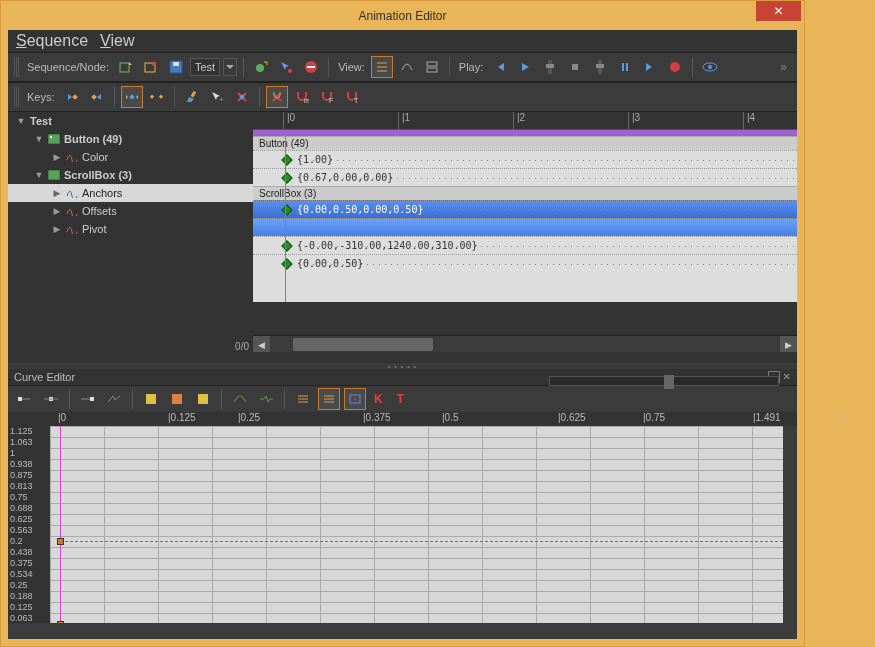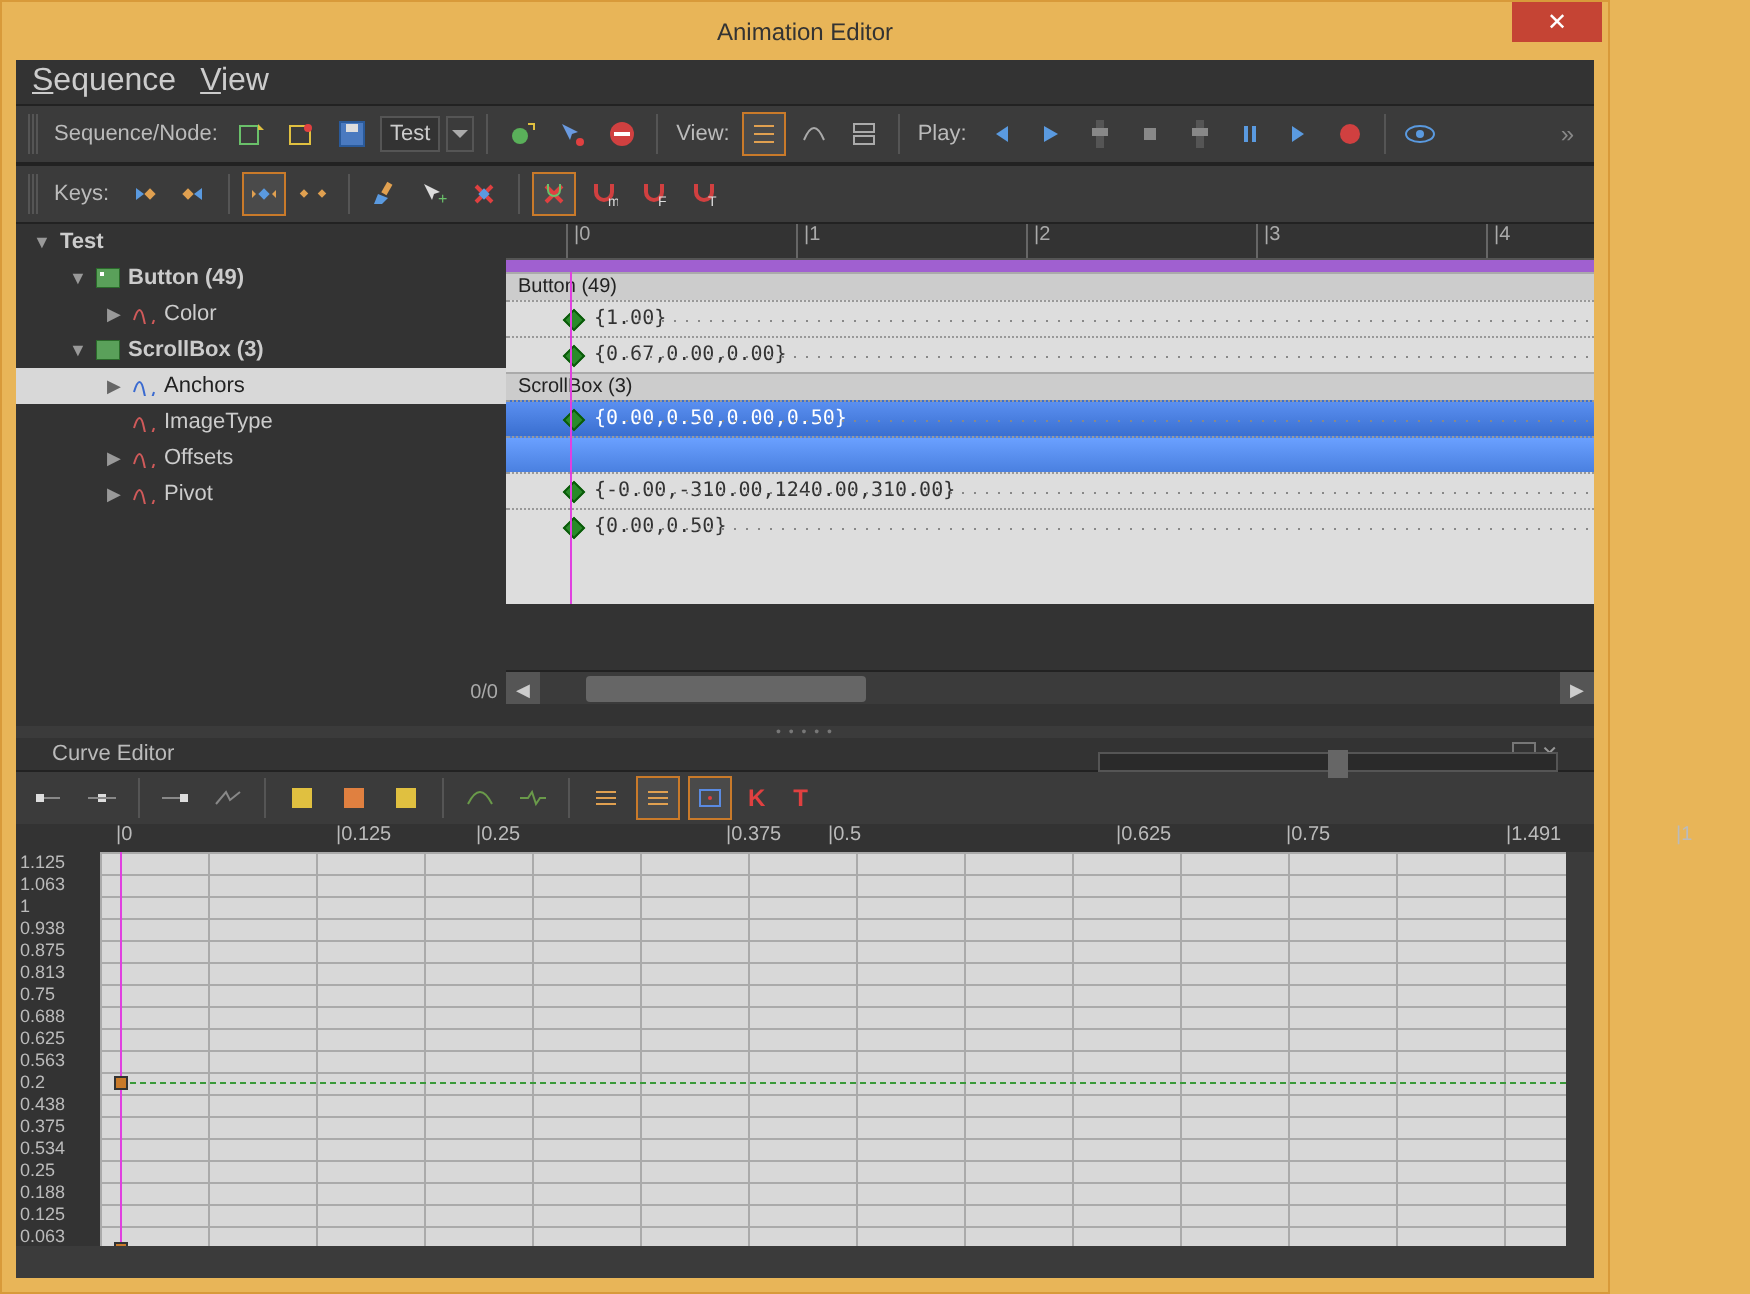--- a/index.html
+++ b/index.html
@@ -39,21 +39,21 @@
 .key-label { position: absolute; left: 44px; color: #333; font-size: 10px; font-family: monospace; }
 .track.selected .key-label { color: #fff; }
 .track-ticks { position: absolute; left: 60px; right: 0; top: 50%; height: 1px; background: repeating-linear-gradient(to right, #888 0 1px, transparent 1px 6px); }
 .playhead { position: absolute; left: 32px; top: 0; bottom: 0; width: 1px; background: #e040e0; z-index: 5; }
 .hscroll { height: 17px; background: #3b3b3b; border-top: 1px solid #222; position: relative; }
 .hscroll-btn { position: absolute; top: 0; width: 17px; height: 17px; background: #555; color: #ccc; font-size: 9px; display: flex; align-items: center; justify-content: center; cursor: pointer; }
 .hscroll-thumb { position: absolute; left: 40px; top: 2px; width: 140px; height: 13px; background: #666; border-radius: 2px; cursor: pointer; }
 .splitter { position: absolute; left: 0; right: 0; top: 333px; height: 6px; background: #3b3b3b; cursor: ns-resize; display: flex; align-items: center; justify-content: center; }
 .splitter-grip { color: #777; font-size: 7px; letter-spacing: 1px; }
 .curve-panel { position: absolute; left: 0; right: 0; top: 339px; bottom: 0; background: #333; }
-.curve-header { height: 17px; background: #333; border-bottom: 1px solid #222; display: flex; align-items: center; padding: 0 18px; color: #bbb; font-size: 11px; justify-content: space-between; }
+.curve-header { height: 17px; background: #333; border-bottom: 1px solid #222; display: flex; align-items: center; padding: 0 6px; color: #bbb; font-size: 11px; justify-content: space-between; }
 .curve-toolbar { height: 26px; background: #3b3b3b; display: flex; align-items: center; padding: 0 6px; gap: 4px; }
 .curve-area { position: absolute; top: 43px; left: 0; right: 0; bottom: 16px; background: #d8d8d8; }
 .curve-ruler { height: 14px; background: #333; color: #bbb; font-size: 10px; position: relative; }
 .curve-ruler span { position: absolute; top: 0; }
 .curve-grid { position: absolute; top: 14px; left: 42px; right: 14px; bottom: 0; background: #d8d8d8; }
 .curve-grid::before { content: ""; position: absolute; inset: 0; background-image: repeating-linear-gradient(to right, #aaa 0 1px, transparent 1px 54px), repeating-linear-gradient(to bottom, #aaa 0 1px, transparent 1px 11px); }
 .curve-ylabels { position: absolute; top: 14px; left: 0; width: 42px; bottom: 0; background: #333; color: #bbb; font-size: 9px; }
 .curve-ylabels div { height: 11px; padding-left: 2px; line-height: 11px; }
 .curve-playhead { position: absolute; left: 10px; top: 0; bottom: 0; width: 1px; background: #e040e0; }
 .curve-key { position: absolute; width: 7px; height: 7px; background: #c97a2a; border: 1px solid #333; }
@@ -310,28 +310,20 @@
             <span>ScrollBox (3)</span>
           </div>
         <div class="tree-row selected" style="padding-left:44px">
             <span class="expander" style="color:#666">▶</span>
             <span class="prop-icon">
               <svg width="12" height="10">
                 <path d="M1 8q3-10 5 0t5 0" stroke="#3a6ad0" fill="none"></path>
               </svg>
             </span>
             <span>Anchors</span>
-          </div>
-        <div class="tree-row" style="padding-left:58px">
-            <span class="prop-icon">
-              <svg width="12" height="10">
-                <path d="M1 8q3-10 5 0t5 0" stroke="#d05a5a" fill="none"></path>
-              </svg>
-            </span>
-            <span>ImageType</span>
           </div>
         <div class="tree-row" style="padding-left:44px">
             <span class="expander">▶</span>
             <span class="prop-icon">
               <svg width="12" height="10">
                 <path d="M1 8q3-10 5 0t5 0" stroke="#d05a5a" fill="none"></path>
               </svg>
             </span>
             <span>Offsets</span>
           </div>
@@ -484,21 +476,21 @@
             <div class="curve-slider-thumb"></div>
           </div>
       </div>
 
       <div class="curve-area">
         <div class="curve-ruler">
           <span style="left:50px">|0</span>
           <span style="left:160px">|0.125</span>
           <span style="left:230px">|0.25</span>
           <span style="left:355px">|0.375</span>
-          <span style="left:406px">|0.5</span>
+          <span style="left:434px">|0.5</span>
           <span style="left:550px">|0.625</span>
           <span style="left:635px">|0.75</span>
           <span style="left:745px">|1.491</span>
           <span style="left:830px">|1</span>
         </div>
         <div class="curve-ylabels">
           <div>1.125</div>
             <div>1.063</div>
             <div>1</div>
           <div>0.938</div>

